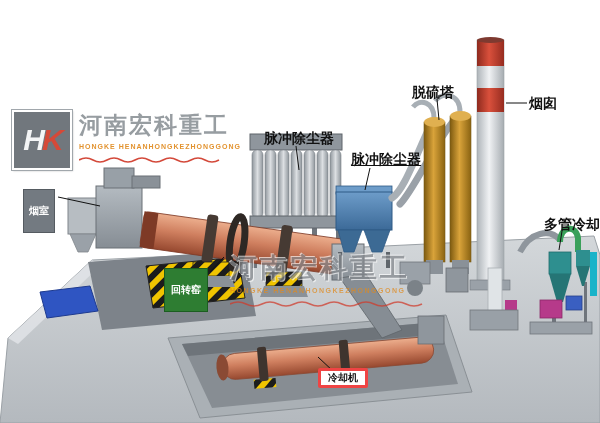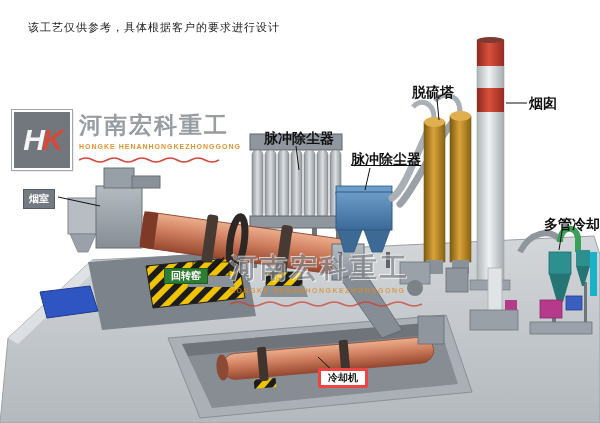--- a/index.html
+++ b/index.html
@@ -2,22 +2,22 @@
 <html><head>
 <meta charset="utf-8">
 <style>
   html,body{margin:0;padding:0;background:#fff;}
   #stage{
     position:relative;width:600px;height:423px;overflow:hidden;background:#ffffff;
     font-family:"Liberation Sans","DejaVu Sans",sans-serif;
   }
   #scene{position:absolute;left:0;top:0;}
   .lbl{position:absolute;font-size:14px;font-weight:bold;color:#111;white-space:nowrap;line-height:1;}
-  .chip-gray{background:#737a81;color:#fff;padding:4px 5px;border:1px solid #555b61;font-size:10px;}
-  .chip-green{background:#2e7d32;color:#fff;padding:2px 6px;border:1px solid #1b5e20;font-size:10px;}
+  .chip-gray{background:#737a81;color:#fff;padding:16px 5px;border:1px solid #555b61;font-size:10px;}
+  .chip-green{background:#2e7d32;color:#fff;padding:16px 6px;border:1px solid #1b5e20;font-size:10px;}
   .chip-white{background:#fff;color:#111;padding:2px 7px;border:3px solid #ef4444;border-radius:2px;font-size:10px;}
   #disclaimer{position:absolute;left:28px;top:20px;font-size:11px;color:#1a1a1a;letter-spacing:1px;}
   
   #logo{position:absolute;left:12px;top:110px;display:flex;align-items:flex-start;opacity:.92;}
   #logo .mark{
     width:56px;height:56px;background:#666c72;border:2px solid #fff;outline:1px solid #9aa0a5;
     display:flex;align-items:center;justify-content:center;font-style:italic;font-weight:900;
     font-size:30px;letter-spacing:-3px;box-shadow:1px 1px 2px rgba(0,0,0,.25);
   }
   #logo .mark .h{color:#f4f5f6;}
@@ -220,21 +220,20 @@
       <line x1="296" y1="146" x2="299" y2="170"></line>
       <line x1="370" y1="168" x2="365" y2="190"></line>
       <line x1="437" y1="99" x2="439" y2="120"></line>
       <line x1="527" y1="103" x2="506" y2="103"></line>
       <line x1="562" y1="231" x2="559" y2="250"></line>
       <line x1="210" y1="272" x2="224" y2="257"></line>
       <line x1="334" y1="372" x2="318" y2="357"></line>
     </g>
   </svg>
 
-  <div id="disclaimer">该工艺仅供参考，具体根据客户的要求进行设计</div>
 
   <div id="logo">
     <div class="mark">
       <span class="h">H</span>
       <span class="k">K</span>
     </div>
     <div class="txt">
       <div class="cn">河南宏科重工</div>
       <div class="en">HONGKE HENANHONGKEZHONGGONG</div>
       <svg width="150" height="8">

